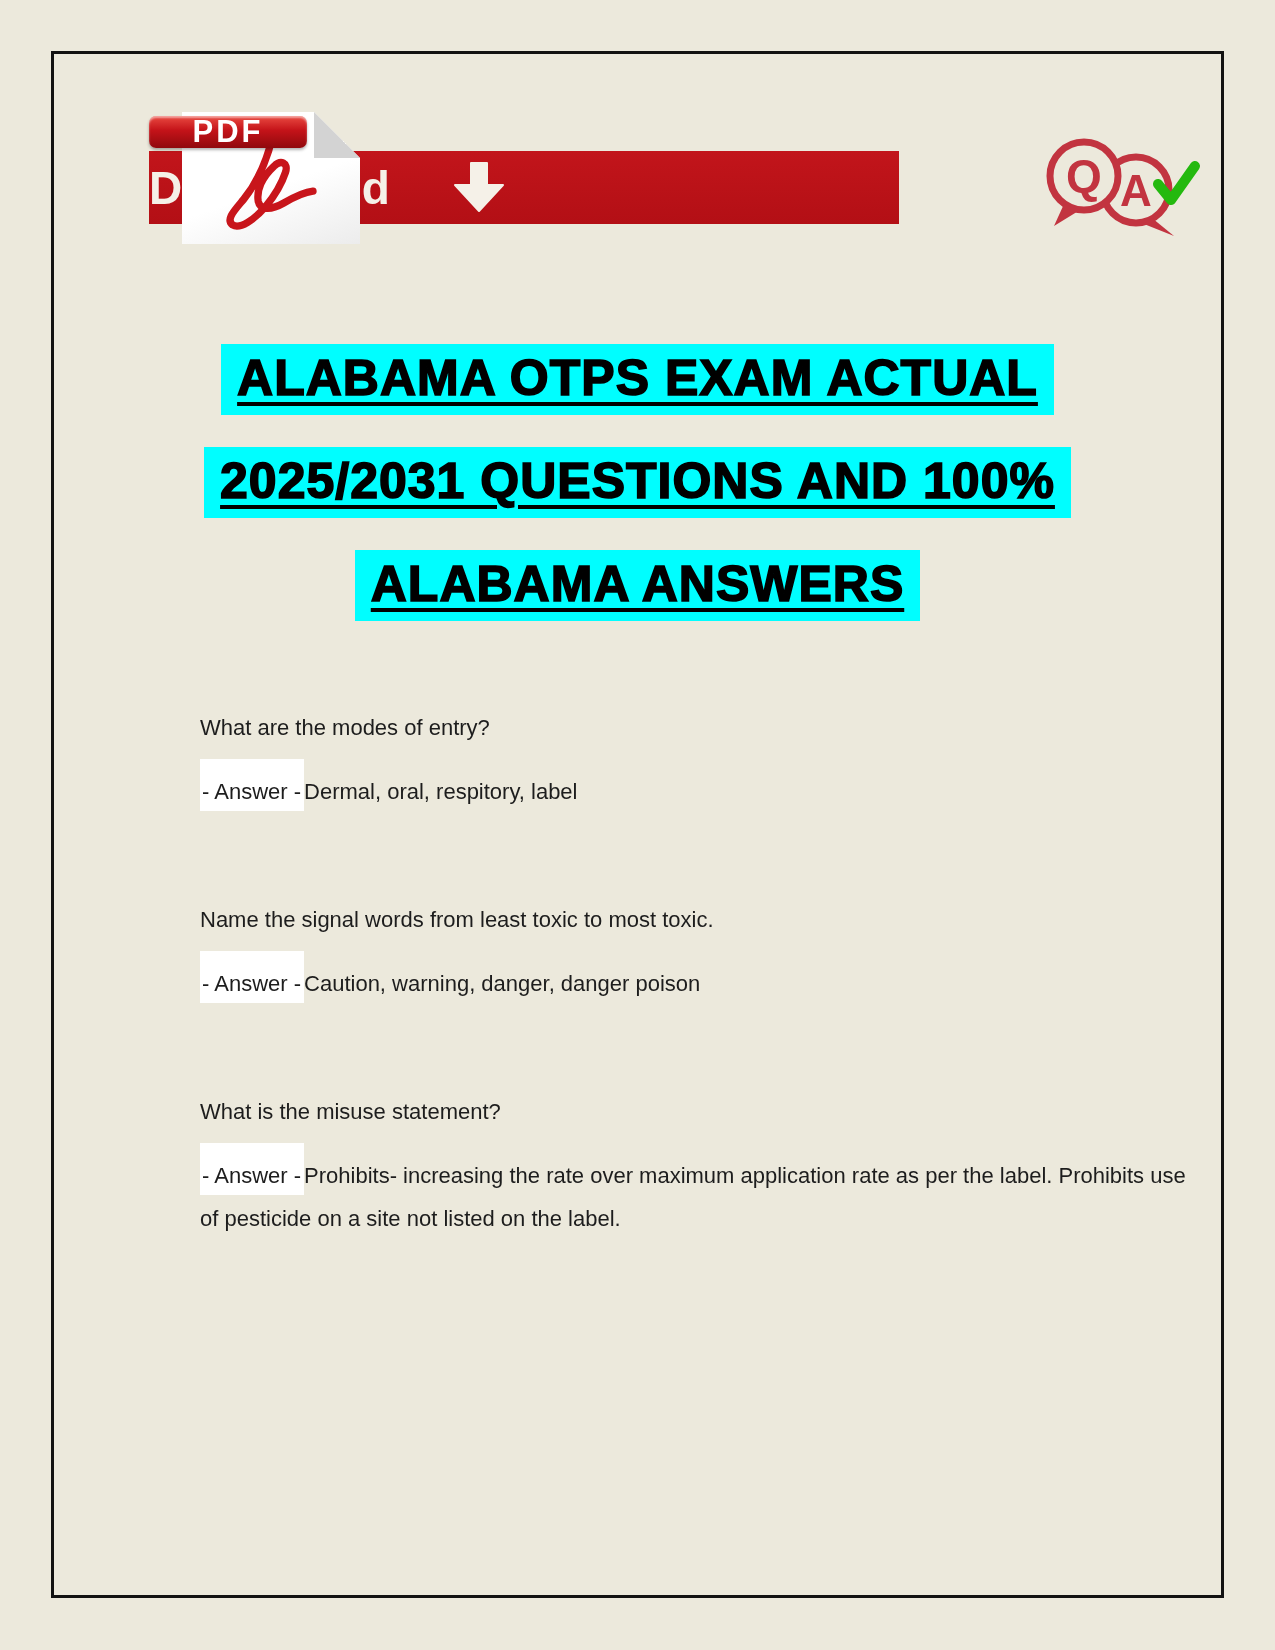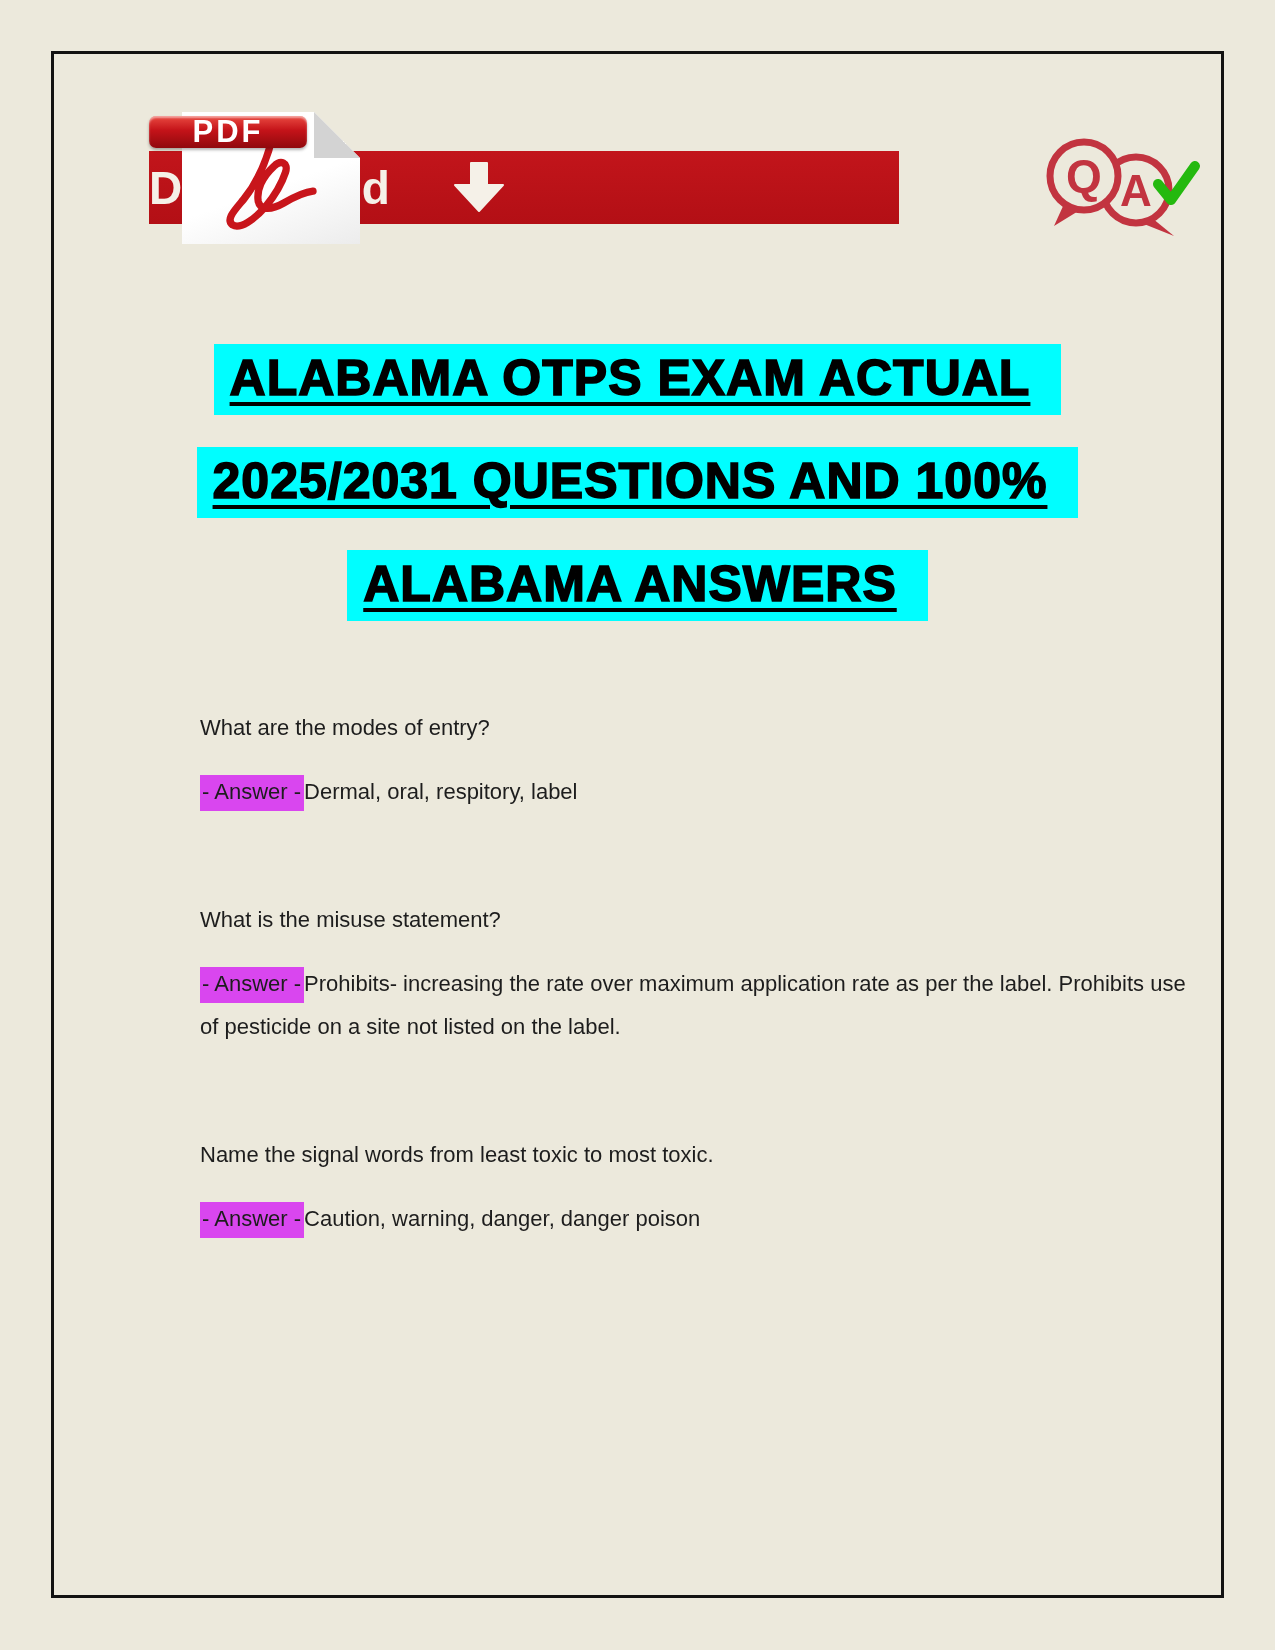--- a/index.html
+++ b/index.html
@@ -67,39 +67,39 @@
     text-align:center;
   }
   .title-line { margin-bottom:32px; }
   .title-line span {
     display:inline-block;
     background:#00feff;
     color:#000;
     font-size:50px; font-weight:bold;
     -webkit-text-stroke:1.6px #000;
     letter-spacing:1px;
-    padding:5px 31px 8px 16px;
+    padding:5px 16px 8px 16px;
     text-decoration:underline;
     text-decoration-thickness:4px;
     text-underline-offset:7px;
   }
 
   
   .content {
     position:absolute; left:146px; top:652px;
     width:1000px;
     color:#1d1d1d;
     font-size:22px; line-height:43px;
   }
   .question { margin:0 0 21px 0; }
   .answer   { margin:0 0 85px 0; }
   .qa-item:last-child .answer { margin-bottom:0; }
   .hl-answer {
-    background:#d946ef;
-    padding:4px 3px 7px 2px;
+    background:#ffffff;
+    padding:20px 3px 7px 2px;
   }
 </style>
 </head>
 <body>
 
 <div class="frame">
 
   <div class="download-banner">
     <span class="download-text">Download</span>
     <span class="download-arrow">
@@ -154,23 +154,23 @@
 
   <div class="content">
 
     <div class="qa-item">
       <p class="question">What are the modes of entry?</p>
       <p class="answer"><span class="hl-answer">- Answer -</span><span>Dermal, oral, respitory, label</span></p>
     </div>
 
 
     <div class="qa-item">
-      <p class="question">What is the misuse statement?</p>
-      <p class="answer"><span class="hl-answer">- Answer -</span><span>Prohibits- increasing the rate over maximum application rate as per the label. Prohibits use of pesticide on a site not listed on the label.</span></p>
+      <p class="question">Name the signal words from least toxic to most toxic.</p>
+      <p class="answer"><span class="hl-answer">- Answer -</span><span>Caution, warning, danger, danger poison</span></p>
     </div>
 
     <div class="qa-item">
-      <p class="question">Name the signal words from least toxic to most toxic.</p>
-      <p class="answer"><span class="hl-answer">- Answer -</span><span>Caution, warning, danger, danger poison</span></p>
+      <p class="question">What is the misuse statement?</p>
+      <p class="answer"><span class="hl-answer">- Answer -</span><span>Prohibits- increasing the rate over maximum application rate as per the label. Prohibits use of pesticide on a site not listed on the label.</span></p>
     </div>
 
   </div>
 </div>
 
 </body></html>

